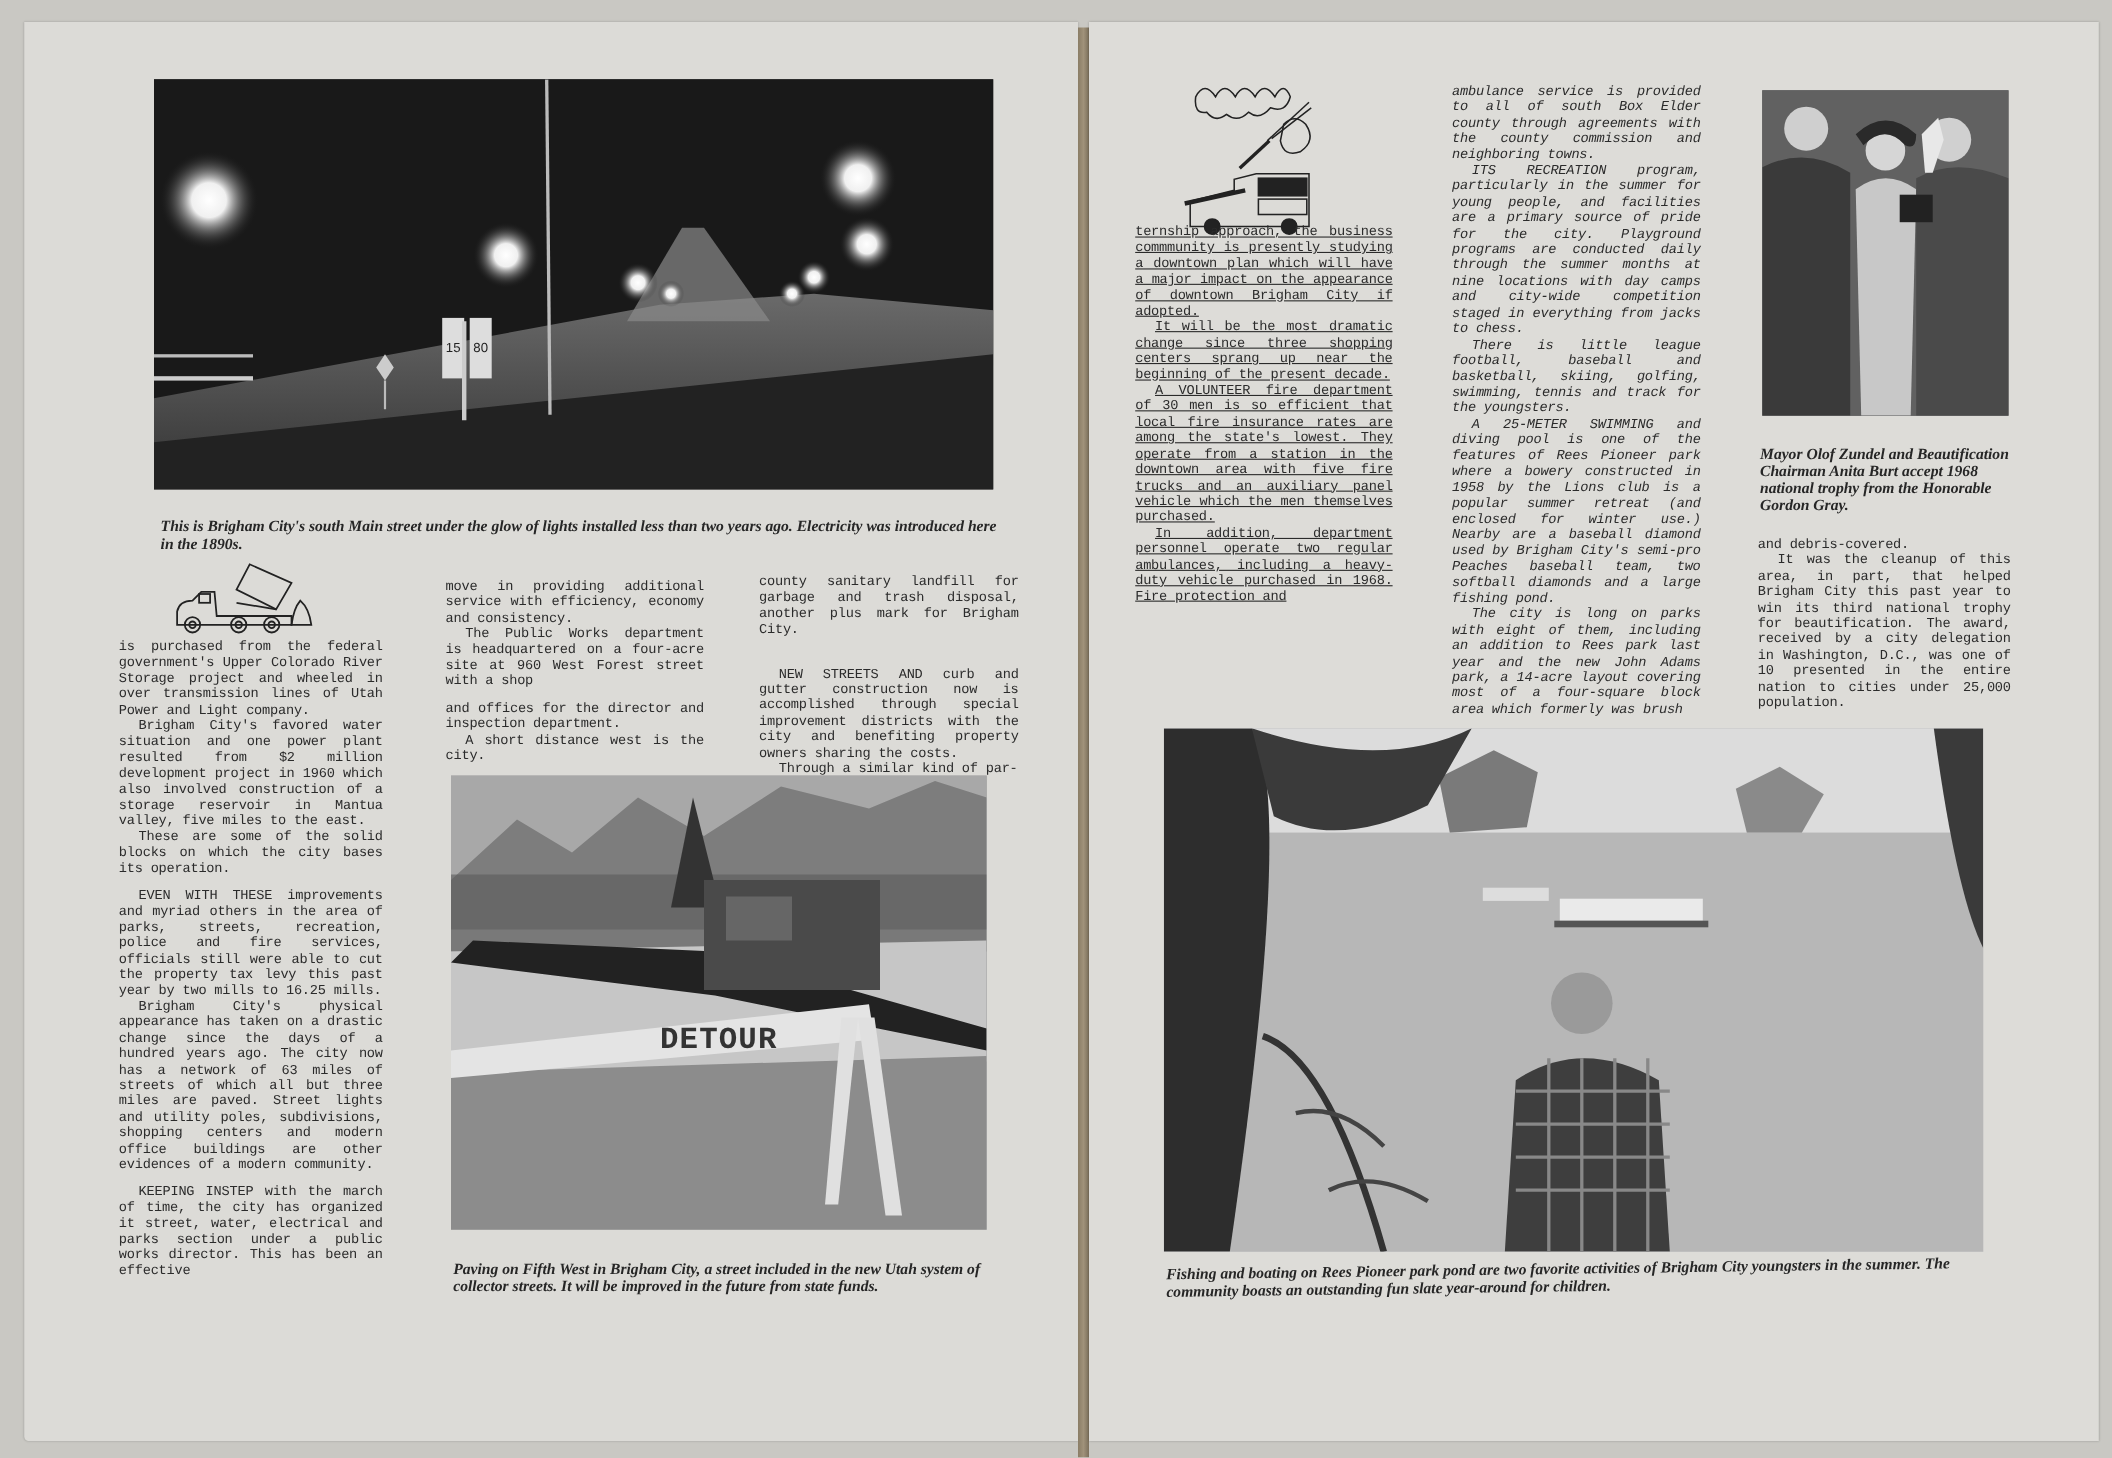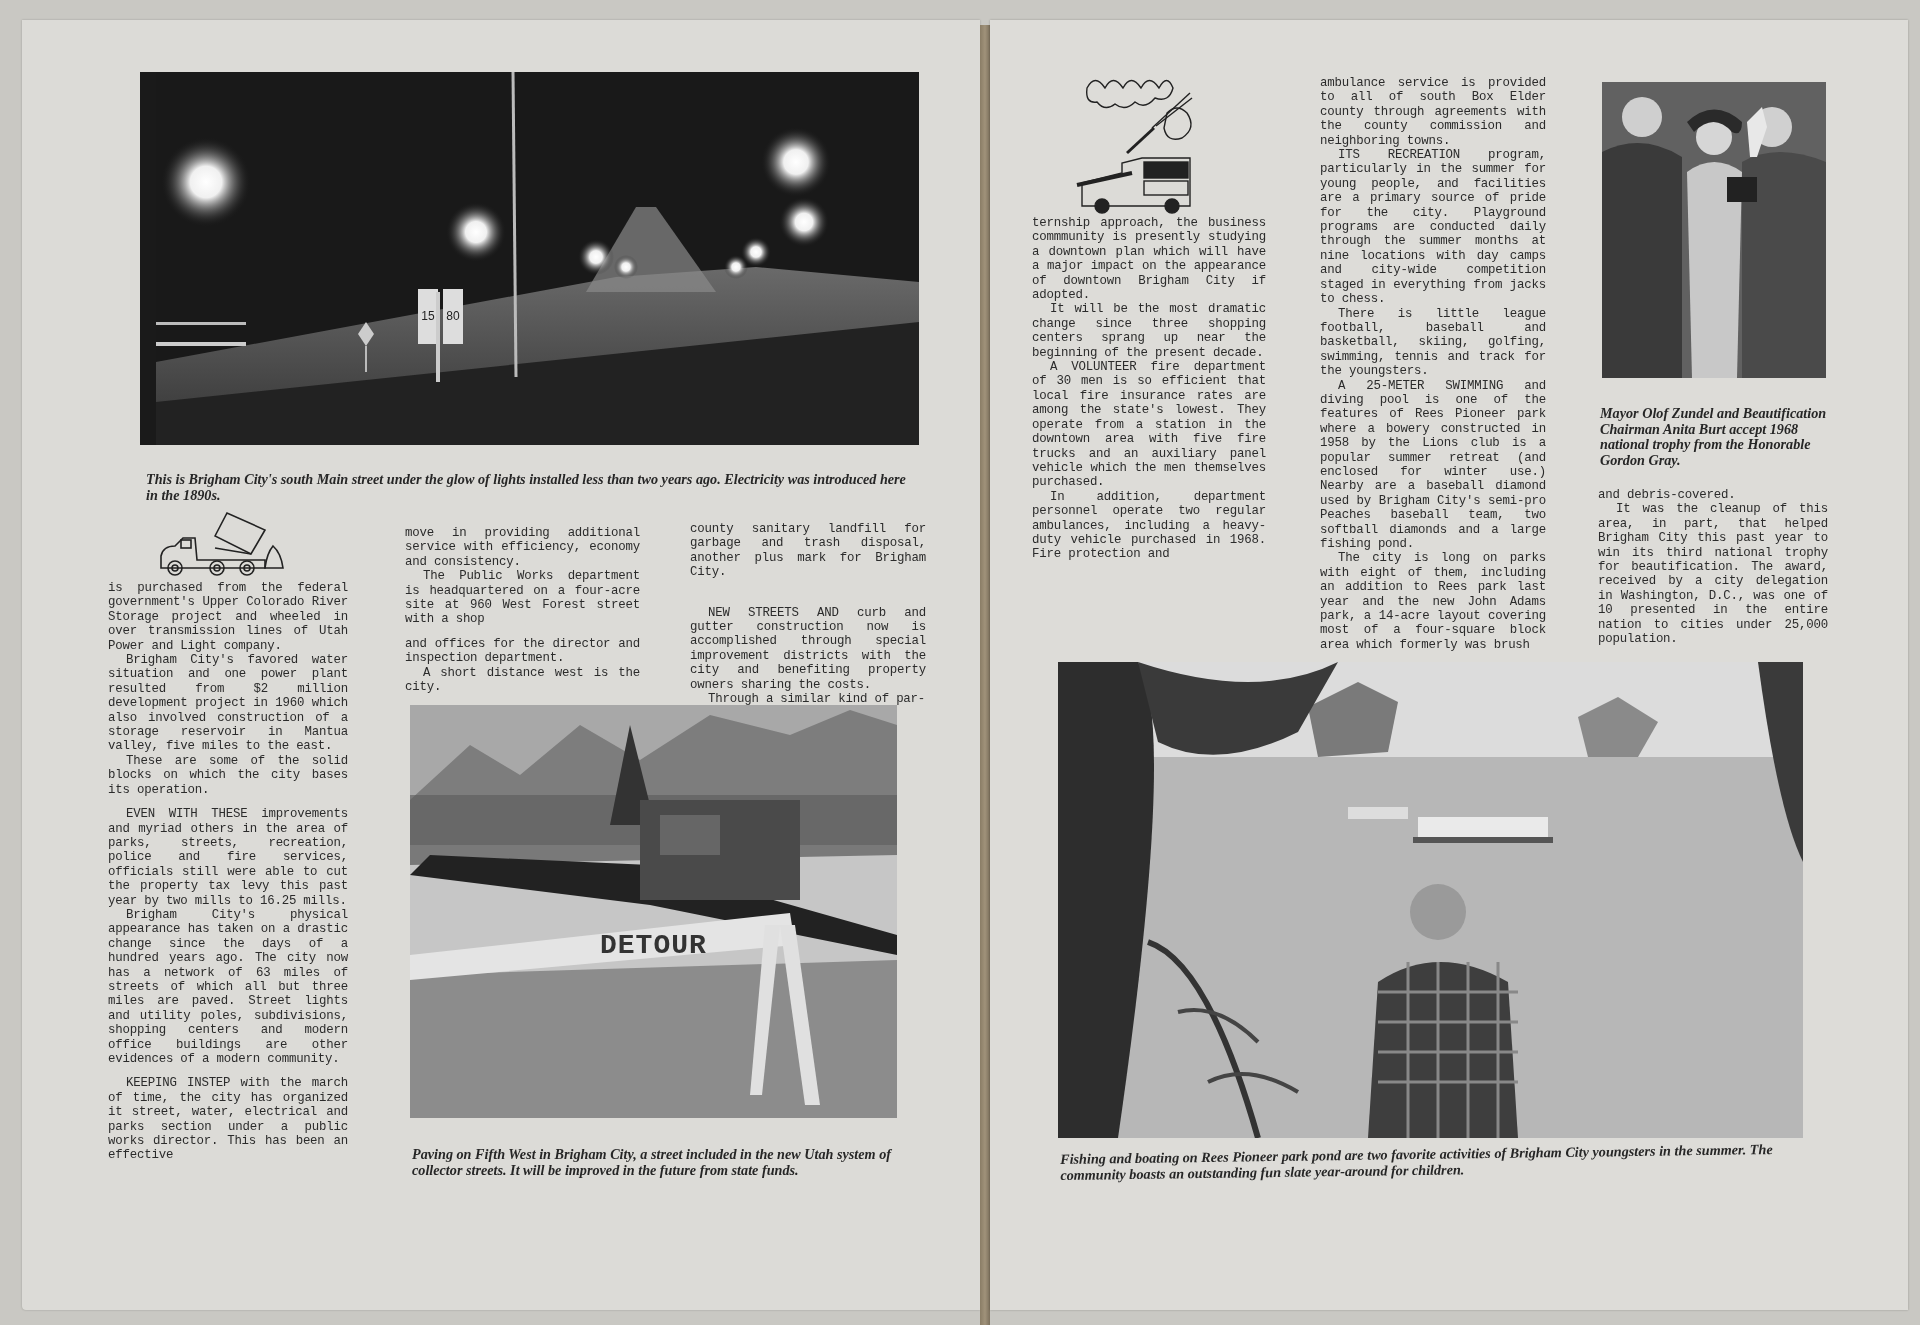--- a/index.html
+++ b/index.html
@@ -40,21 +40,21 @@
   }
   svg { display: block; }
 </style>
 </head>
 <body>
 
 <div class="page" id="page-left"></div>
 <div class="gutter"></div>
 <div class="page" id="page-right"></div>
 
-<div class="photo" style="left:140px; top:72px; width:763px; height:373px; background:#1a1a1a;padding-left:16px;">
+<div class="photo" style="left:140px; top:72px; width:763px; height:373px; background:#1a1a1a;">
   <svg width="763" height="373" viewBox="0 0 763 373">
     <defs>
       <radialGradient id="glow" cx="50%" cy="50%" r="50%">
         <stop offset="0%" stop-color="#ffffff"></stop>
         <stop offset="35%" stop-color="#f0f0f0"></stop>
         <stop offset="100%" stop-color="#1a1a1a" stop-opacity="0"></stop>
       </radialGradient>
       <linearGradient id="road" x1="0" y1="0" x2="0" y2="1">
         <stop offset="0%" stop-color="#6a6a6a"></stop>
         <stop offset="100%" stop-color="#3a3a3a"></stop>
@@ -154,28 +154,28 @@
     <line x1="55" y1="85" x2="82" y2="60" stroke-width="3"></line>
     <path d="M10,115 L50,105 L50,95 L70,90 L118,90 L118,138 L10,138 Z" fill="#dcdbd7"></path>
     <rect x="72" y="94" width="44" height="16" fill="#222"></rect>
     <rect x="72" y="113" width="44" height="14"></rect>
     <line x1="5" y1="117" x2="60" y2="105" stroke-width="4"></line>
     <circle cx="30" cy="138" r="7" fill="#222"></circle>
     <circle cx="100" cy="138" r="7" fill="#222"></circle>
   </svg>
 </div>
 
-<div class="body-text" style="left:1032px; top:216px; width:234px;">
+<div class="body-text" style="left:1032px; top:204px; width:234px;text-decoration:underline;">
   <p class="noindent">ternship approach, the business commmunity is presently studying a downtown plan which will have a major impact on the appearance of downtown Brigham City if adopted.</p>
   <p>It will be the most dramatic change since three shopping centers sprang up near the beginning of the present decade.</p>
   <p>A VOLUNTEER fire department of 30 men is so efficient that local fire insurance rates are among the state's lowest. They operate from a station in the downtown area with five fire trucks and an auxiliary panel vehicle which the men themselves purchased.</p>
   <p>In addition, department personnel operate two regular ambulances, including a heavy-duty vehicle purchased in 1968. Fire protection and</p>
 </div>
 
-<div class="body-text" style="left:1320px; top:76px; width:226px;">
+<div class="body-text" style="left:1320px; top:76px; width:226px;font-style:italic;">
   <p class="noindent">ambulance service is provided to all of south Box Elder county through agreements with the county commission and neighboring towns.</p>
   <p>ITS RECREATION program, particularly in the summer for young people, and facilities are a primary source of pride for the city. Playground programs are conducted daily through the summer months at nine locations with day camps and city-wide competition staged in everything from jacks to chess.</p>
   <p>There is little league football, baseball and basketball, skiing, golfing, swimming, tennis and track for the youngsters.</p>
   <p>A 25-METER SWIMMING and diving pool is one of the features of Rees Pioneer park where a bowery constructed in 1958 by the Lions club is a popular summer retreat (and enclosed for winter use.) Nearby are a baseball diamond used by Brigham City's semi-pro Peaches baseball team, two softball diamonds and a large fishing pond.</p>
   <p>The city is long on parks with eight of them, including an addition to Rees park last year and the new John Adams park, a 14-acre layout covering most of a four-square block area which formerly was brush</p>
 </div>
 
 <div class="photo" style="left:1602px; top:82px; width:224px; height:296px; background:#555;">
   <svg width="224" height="296" viewBox="0 0 224 296">
     <rect width="224" height="296" fill="#6a6a6a"></rect>

